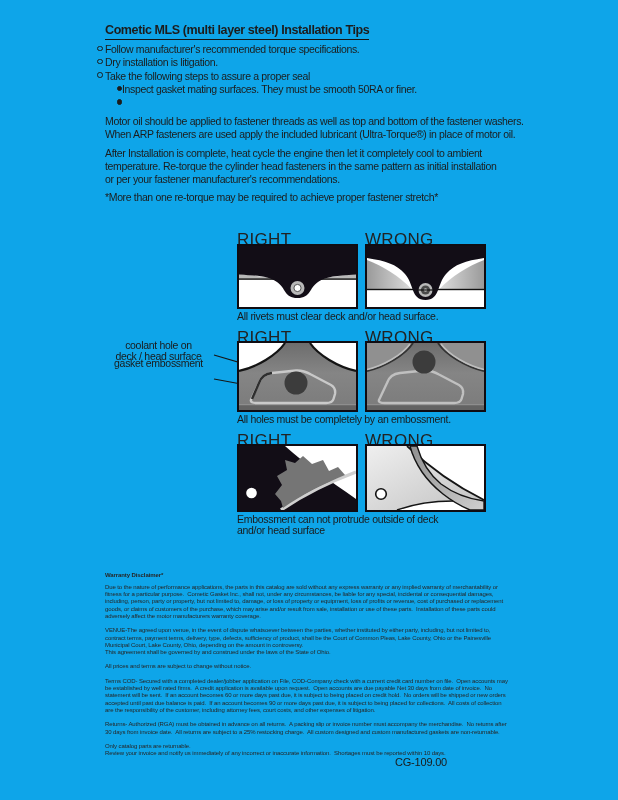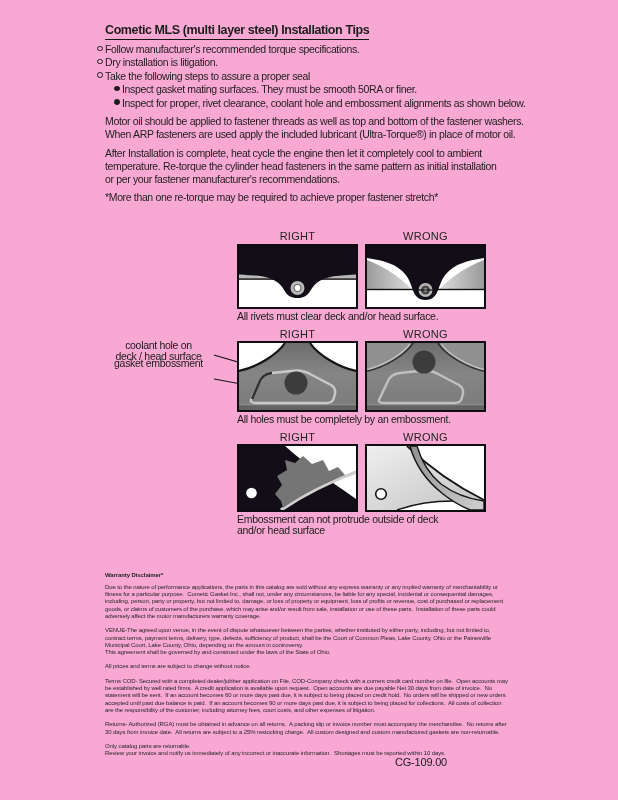--- a/index.html
+++ b/index.html
@@ -1,35 +1,35 @@
 <!DOCTYPE html>
 <html><head>
 <meta charset="utf-8">
 <style>
   html,body{margin:0;padding:0;background:#ffffff;}
-  .page{position:relative;width:618px;height:800px;background:#f9a8d4;overflow:hidden;
+  .page{position:relative;width:618px;height:800px;background:#0ea5e9;overflow:hidden;
         font-family:"Liberation Sans",sans-serif;color:#1c1c1c;}
   .pre{white-space:pre;}
 
   
   .content-top{position:absolute;left:97px;top:20px;width:460px;}
   .doc-title{display:inline-block;margin:0 0 3px 8px;font-size:12.5px;font-weight:bold;
              letter-spacing:-0.4px;border-bottom:1.5px solid #141414;padding-bottom:2px;}
   .bullets{font-size:10.5px;letter-spacing:-0.35px;line-height:13.4px;}
   .b-line{display:flex;align-items:baseline;}
-  .b-line.sub{padding-left:17px;}
+  .b-line.sub{padding-left:17px;text-align:right;}
   .mk{flex:0 0 8px;position:relative;top:-2px;}
   .mk i{display:inline-block;width:3.5px;height:3.5px;border-radius:50%;border:1px solid #1c1c1c;}
   .mk.filled i{background:#1c1c1c;}
   .diesel-h{margin:9px 0 0 8px;font-size:12px;font-weight:bold;letter-spacing:-0.3px;line-height:13px;}
   .para{margin:4.5px 0 0 8px;font-size:10.5px;letter-spacing:-0.35px;line-height:13px;}
 
   
   .figures{position:absolute;left:105px;top:228px;width:440px;height:330px;}
-  .fig-label{position:absolute;width:121px;text-align:center;font-size:11px;letter-spacing:0.3px;
+  .fig-label{position:absolute;width:121px;text-align:left;font-size:17px;letter-spacing:0.3px;
              color:#222;}
   .dia-box{position:absolute;width:117px;border:2px solid #0f0c12;background:#fff;line-height:0;}
   .fig-caption{position:absolute;left:132px;font-size:10.5px;letter-spacing:-0.3px;line-height:11px;color:#1a1a1a;}
   .callout{position:absolute;left:0;width:107px;text-align:center;font-size:10.5px;
            letter-spacing:-0.3px;line-height:11px;color:#1a1a1a;}
   .lines-overlay{position:absolute;left:0;top:0;pointer-events:none;}
 
   
   .legal{position:absolute;left:105px;top:572px;width:470px;font-size:6px;letter-spacing:-0.1px;
          line-height:7.3px;color:#262626;}
@@ -58,21 +58,20 @@
       <div class="b-line">
         <span class="mk"><i></i></span>
         <span>Take the following steps to assure a proper seal</span>
       </div>
       <div class="b-line sub">
         <span class="mk filled"><i></i></span>
         <span>Inspect gasket mating surfaces.  They must be smooth 50RA or finer.</span>
       </div>
       <div class="b-line sub">
         <span class="mk filled"><i></i></span>
-        <span>Inspect for proper, rivet clearance, coolant hole and embossment alignments as shown below.</span>
       </div>
     </div>
 
     <p class="para pre">Motor oil should be applied to fastener threads as well as top and bottom of the fastener washers.
 When ARP fasteners are used apply the included lubricant (Ultra-Torque®) in place of motor oil.</p>
     <p class="para pre" style="margin-top:6px">After Installation is complete, heat cycle the engine then let it completely cool to ambient
 temperature. Re-torque the cylinder head fasteners in the same pattern as initial installation
 or per your fastener manufacturer's recommendations.</p>
     <p class="para pre" style="margin-top:5px">*More than one re-torque may be required to achieve proper fastener stretch*</p>
   </div>

